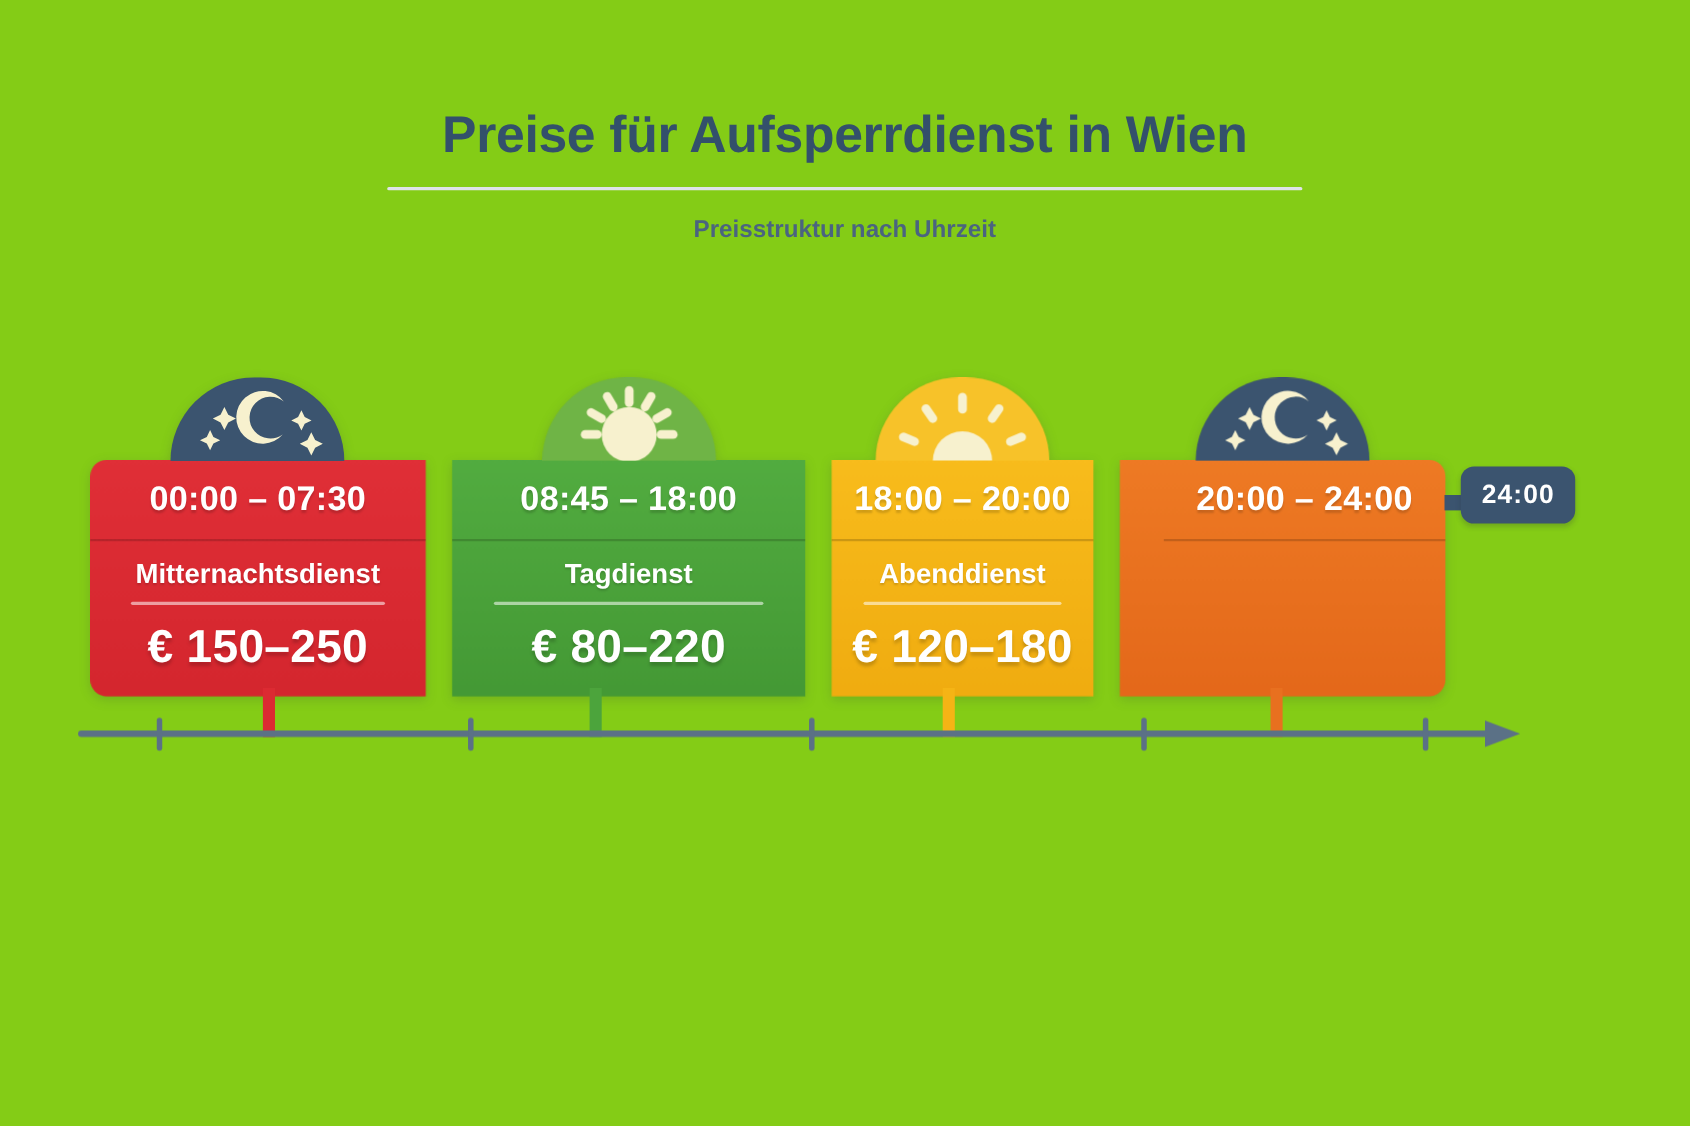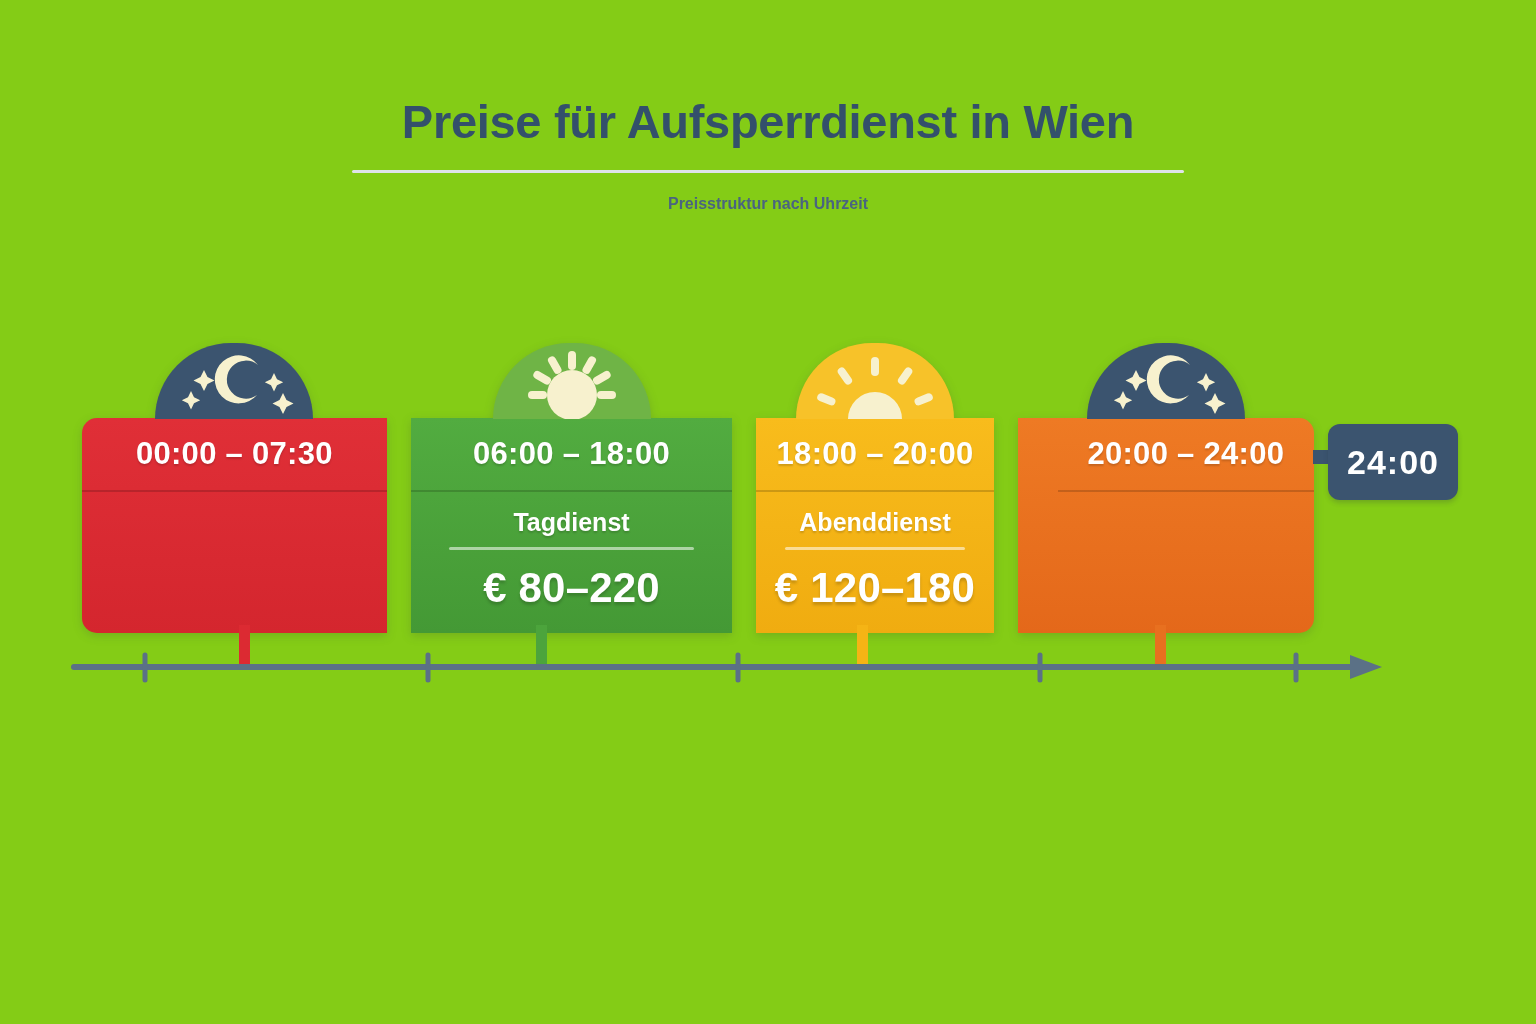--- a/index.html
+++ b/index.html
@@ -37,21 +37,21 @@
     margin: 0;
   }
   .title-rule {
     width: 832px;
     height: 3px;
     background: #DFE3E8;
     margin: 22px auto 0 auto;
     border-radius: 2px;
   }
   .subtitle {
-    font-size: 16px;
+    font-size: 22px;
     font-weight: bold;
     color: #4A6480;
     margin: 22px 0 0 0;
   }
 
   
   .bar-wrap {
     position: absolute;
     left: 82px;
     top: 418px;
@@ -148,29 +148,29 @@
     top: 450px;
     width: 22px;
     height: 14px;
     background: #3B546F;
     z-index: 1;
   }
   .end-badge {
     position: absolute;
     left: 1328px;
     top: 424px;
-    height: 76px;
+    height: 52px;
     padding: 0 19px;
     display: flex;
     align-items: center;
     justify-content: center;
     background: #3B546F;
     border-radius: 12px;
     color: #ffffff;
-    font-size: 34px;
+    font-size: 24px;
     font-weight: bold;
     letter-spacing: 1px;
     box-shadow: 0 3px 5px rgba(40,50,60,0.22);
     z-index: 3;
   }
 
   
   .axis-wrap {
     position: absolute;
     left: 0;
@@ -205,40 +205,45 @@
           <svg width="158" height="76" viewBox="0 0 158 76">
             <path d="M103 22 a24 24 0 1 0 -1 30 a19 19 0 1 1 1 -30 Z" fill="#F7F1CE"></path>
             <path d="M49 27 l3.5 7 7 3.5 -7 3.5 -3.5 7 -3.5 -7 -7 -3.5 7 -3.5 Z" fill="#F7F1CE"></path>
             <path d="M36 48 l3 6.2 6.2 3 -6.2 3 -3 6.2 -3 -6.2 -6.2 -3 6.2 -3 Z" fill="#F7F1CE"></path>
             <path d="M119 30 l3 6.2 6.2 3 -6.2 3 -3 6.2 -3 -6.2 -6.2 -3 6.2 -3 Z" fill="#F7F1CE"></path>
             <path d="M128 50 l3.5 7 7 3.5 -7 3.5 -3.5 7 -3.5 -7 -7 -3.5 7 -3.5 Z" fill="#F7F1CE"></path>
           </svg>
         </div>
         <div class="seg-inner">
           <div class="seg-time">00:00 – 07:30</div>
+          <div class="seg-body">
+            <div class="seg-label">Mitternachtsdienst</div>
+            <div class="seg-rule"></div>
+            <div class="seg-price">€ 150–250</div>
+          </div>
         </div>
       </div>
 
       <div class="seg" style="width:325px;background:linear-gradient(180deg,#52AC40 0%,#449935 100%);">
         <div class="icon-bubble" style="background:#6FB446;">
           <svg width="158" height="76" viewBox="0 0 158 76">
             <circle cx="79" cy="52" r="25" fill="#F7F1CE"></circle>
             <g fill="#F7F1CE">
               <rect x="75" y="8" width="8" height="19" rx="4"></rect>
               <rect x="75" y="8" width="8" height="19" rx="4" transform="rotate(30 79 52)"></rect>
               <rect x="75" y="8" width="8" height="19" rx="4" transform="rotate(60 79 52)"></rect>
               <rect x="75" y="8" width="8" height="19" rx="4" transform="rotate(90 79 52)"></rect>
               <rect x="75" y="8" width="8" height="19" rx="4" transform="rotate(-30 79 52)"></rect>
               <rect x="75" y="8" width="8" height="19" rx="4" transform="rotate(-60 79 52)"></rect>
               <rect x="75" y="8" width="8" height="19" rx="4" transform="rotate(-90 79 52)"></rect>
             </g>
           </svg>
         </div>
         <div class="seg-inner">
-          <div class="seg-time">06:00 – 18:00</div>
+          <div class="seg-time">08:45 – 18:00</div>
           <div class="seg-body">
             <div class="seg-label">Tagdienst</div>
             <div class="seg-rule"></div>
             <div class="seg-price">€ 80–220</div>
           </div>
         </div>
       </div>
 
       <div class="seg" style="width:240px;background:linear-gradient(180deg,#F8BC1C 0%,#F0AC10 100%);">
         <div class="icon-bubble" style="background:#F7C229;">

